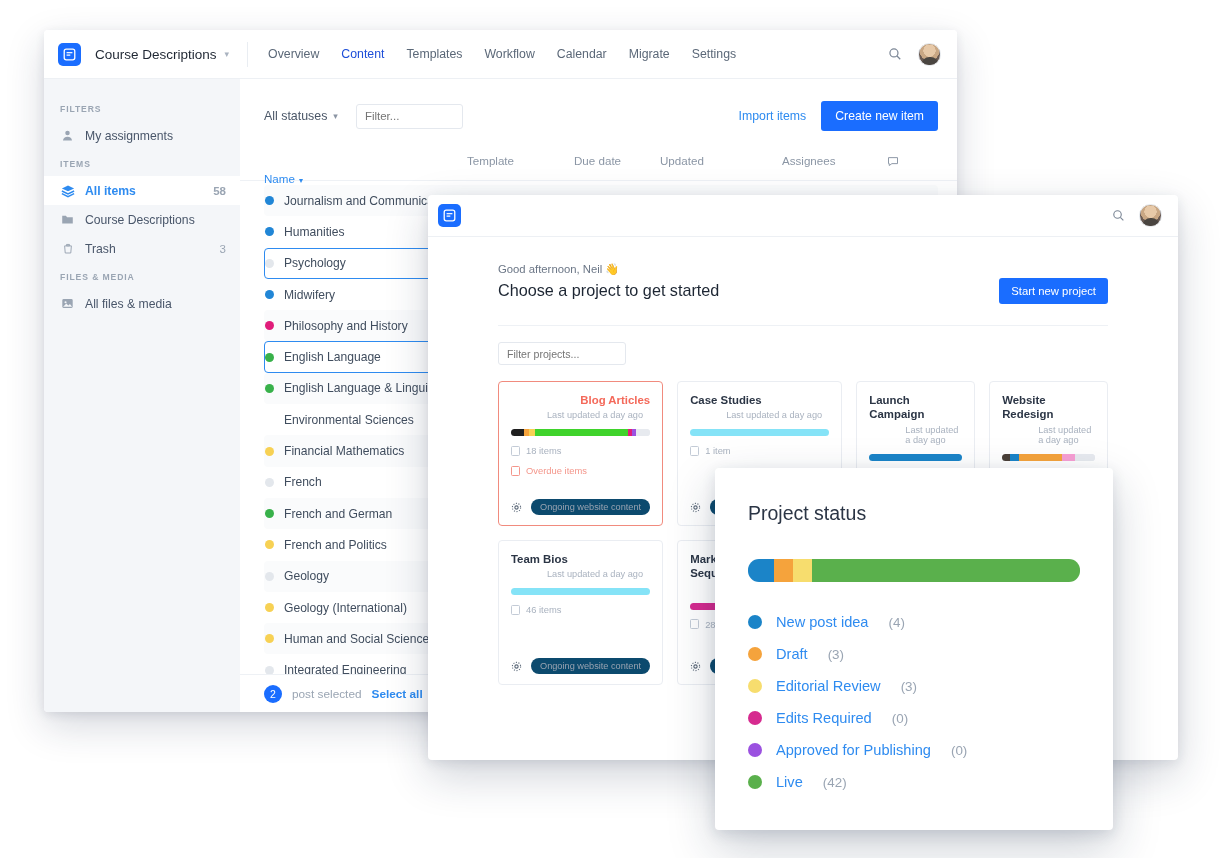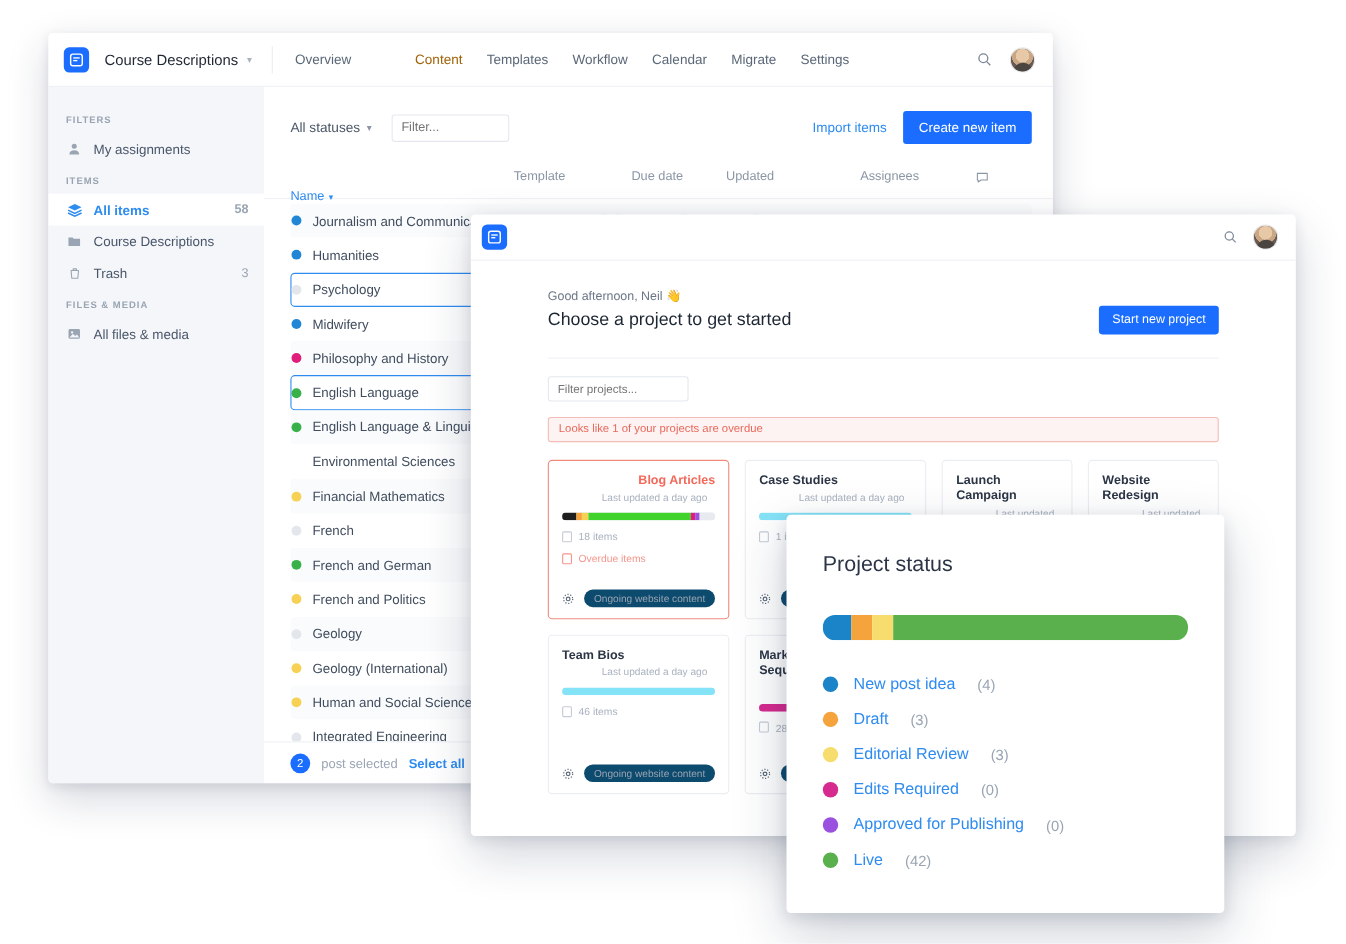--- a/index.html
+++ b/index.html
@@ -29,21 +29,21 @@
   .applogo svg { display:block; }
   .w1-title {
     font-size: 13.5px; color: #1f2733; margin-left: 14px; white-space: nowrap;
   }
   .caret-sm {
     margin-left: 8px; color:#aab3c0; font-size: 9px; line-height: 1;
   }
   .w1-divider { width:1px; height:25px; background:#e9edf2; margin:0 20px 0 18px; }
   .navtabs { display:flex; align-items:center; gap: 22px; }
   .navtab { font-size: 12.3px; color:#5b6878; white-space: nowrap; cursor:pointer; }
-  .navtab.active { color: #a16207; margin-left: 36px; }
+  .navtab.active { color: #1d4ed8; }
   .w1-top-right { margin-left:auto; display:flex; align-items:center; gap: 16px; }
   .icon-search { color:#7c8796; display:flex; }
   .avatar {
     width: 23px; height: 23px; border-radius:50%; flex:none;
     background: radial-gradient(circle at 50% 32%, #e7c9a8 0 34%, #c9a784 35% 55%, #6a5a52 56% 100%);
     border: 1px solid #e3e7ec;
     position: relative; overflow: hidden;
   }
   .avatar::after{
     content:""; position:absolute; left:50%; top:62%; width:17px; height:15px;
@@ -486,23 +486,20 @@
     </div>
 
     <div class="w2-body">
       <div class="greet">Good afternoon, Neil 👋</div>
       <div class="h1row">
         <div class="h1">Choose a project to get started</div>
         <button class="btn-start">Start new project</button>
       </div>
       <div class="hr"></div>
       <input class="filter-projects" placeholder="Filter projects..." style="">
-      <div class="overdue">
-        <span>Looks like 1 of your projects are overdue</span>
-      </div>
       <div class="cards" id="w2-cards">
           <div class="card alert">
             <div class="card-title">Blog Articles</div>
             <div class="card-sub">Last updated a day ago</div>
             <div class="pbar">
               <i style="width:9%;background:#1f1f1f"></i>
               <i style="width:4%;background:#f5a33c"></i>
               <i style="width:4%;background:#f7d154"></i>
               <i style="width:67%;background:#3fd32b"></i>
               <i style="width:3%;background:#e01d7a"></i>

